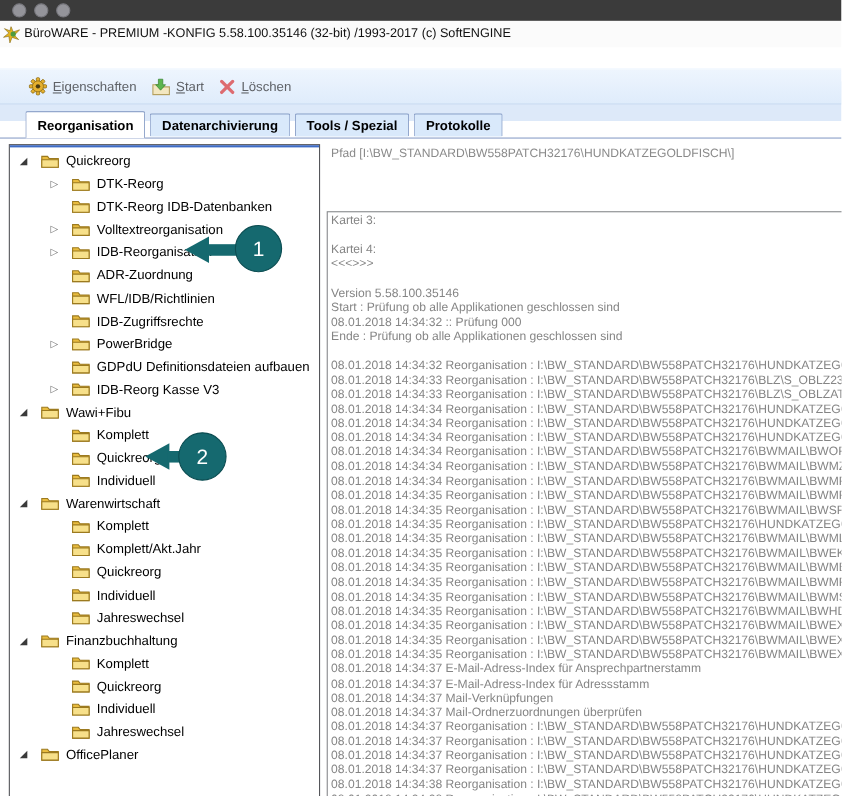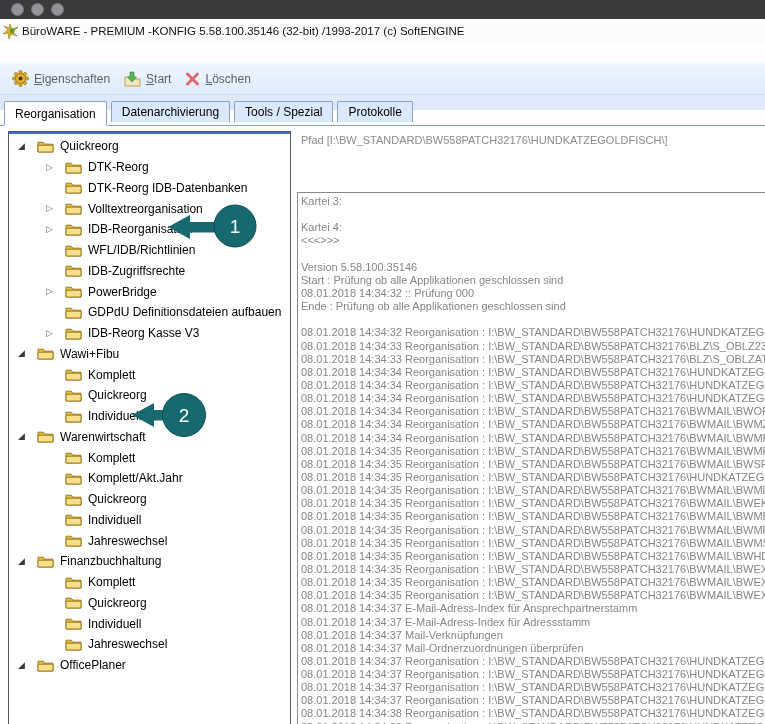--- a/index.html
+++ b/index.html
@@ -21,27 +21,27 @@
   .titlebar{position:absolute;left:0;top:19px;width:765px;height:24px;background:#fbfbfb;display:flex;align-items:center;padding-left:3px;}
   .appicon{width:15px;height:15px;margin-right:4px;flex:0 0 auto;}
   .title-text{font-size:11.5px;color:#111;}
   
   .menubar{position:absolute;left:0;top:43px;width:765px;height:36px;background:var(--bar-blue);display:flex;align-items:flex-start;padding-left:5px;margin-top:31px;}
   .menu-item{font-size:12px;color:#000;padding:0 8px;cursor:default;}
   
   .toolbar{position:absolute;left:0;top:62px;width:765px;height:33px;
     background:linear-gradient(#eef5fe,#dfecfb);
     border-top:1px solid #f2f8ff;border-bottom:1px solid #cbdcf2;
-    display:flex;align-items:center;padding-left:12px;text-align:center;}
+    display:flex;align-items:center;padding-left:26px;text-align:center;}
   .tbtn{display:flex;align-items:center;margin-right:14px;}
   .tbtn svg{margin-right:5px;}
   .tlabel{font-size:12px;color:#5f6267;}
   
   .tabbar{position:absolute;left:0;top:101px;width:765px;height:25px;
-    display:flex;align-items:flex-start;padding-left:4px;border-bottom:1px solid var(--tab-border);}
+    display:flex;align-items:center;padding-left:23px;border-bottom:1px solid var(--tab-border);font-weight:bold;}
   .tab{font-size:12px;color:#000;background:#d9e9fb;border:1px solid var(--tab-border);
     border-bottom:none;height:21px;line-height:20px;padding:0 10px;margin-right:4px;
     border-radius:2px 2px 0 0;}
   .tab.active{background:#fff;height:25px;line-height:24px;margin-bottom:-1px;
     border-bottom:1px solid #fff;}
   
   .tree-panel{position:absolute;left:8px;top:131px;width:283px;height:600px;
     background:#fff;border:1px solid #55565a;}
   .tree-topline{height:2px;background:#3f6cc5;}
   .tree-rows{padding-top:2px;}
@@ -164,20 +164,28 @@
         </svg>
         <span class="tlbl">Volltextreorganisation</span>
       </div>
       <div class="trow lvl1">
         <span class="exp collapsed">▷</span>
         <svg width="17" height="13" viewBox="0 0 17 13">
           <path d="M1 2.2 L6.2 2.2 L7.8 4.2 L16 4.2 L16 12 L1 12 Z" fill="#e9bc3f" stroke="#9c7a1f"></path>
           <path d="M1 5.2 L16 5.2 L16 12 L1 12 Z" fill="#f7e08a" stroke="#9c7a1f"></path>
         </svg>
         <span class="tlbl">IDB-Reorganisation</span>
+      </div>
+      <div class="trow lvl1">
+        <span class="exp none"></span>
+        <svg width="17" height="13" viewBox="0 0 17 13">
+          <path d="M1 2.2 L6.2 2.2 L7.8 4.2 L16 4.2 L16 12 L1 12 Z" fill="#e9bc3f" stroke="#9c7a1f"></path>
+          <path d="M1 5.2 L16 5.2 L16 12 L1 12 Z" fill="#f7e08a" stroke="#9c7a1f"></path>
+        </svg>
+        <span class="tlbl">ADR-Zuordnung</span>
       </div>
       <div class="trow lvl1">
         <span class="exp none"></span>
         <svg width="17" height="13" viewBox="0 0 17 13">
           <path d="M1 2.2 L6.2 2.2 L7.8 4.2 L16 4.2 L16 12 L1 12 Z" fill="#e9bc3f" stroke="#9c7a1f"></path>
           <path d="M1 5.2 L16 5.2 L16 12 L1 12 Z" fill="#f7e08a" stroke="#9c7a1f"></path>
         </svg>
         <span class="tlbl">WFL/IDB/Richtlinien</span>
       </div>
       <div class="trow lvl1">

